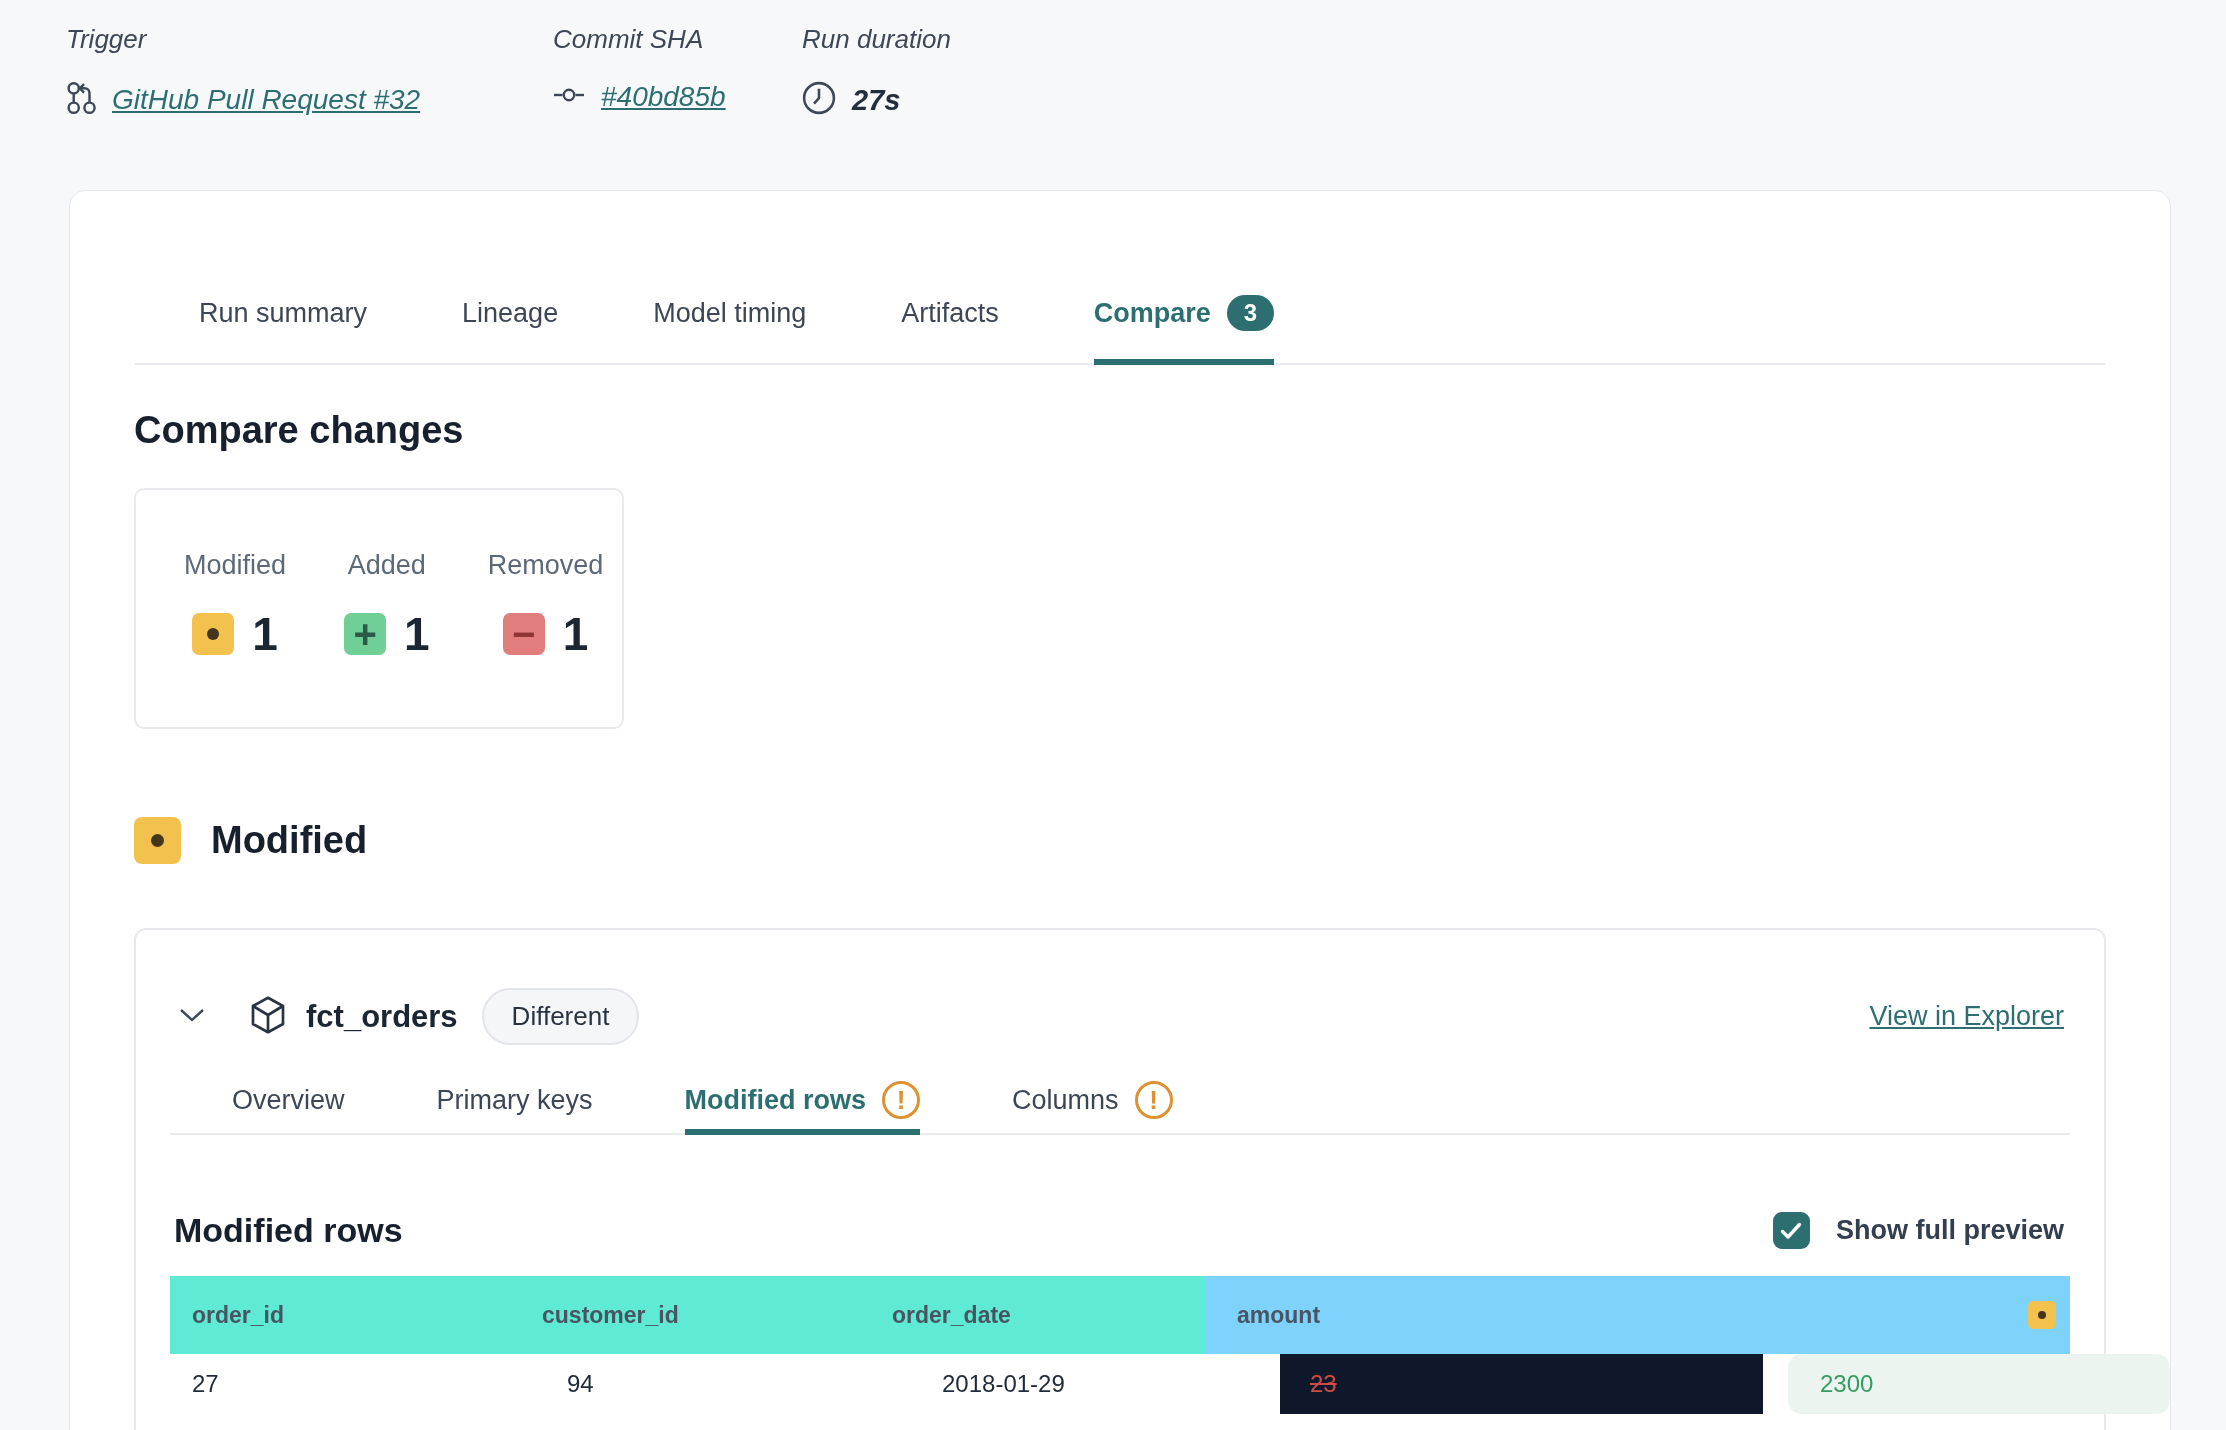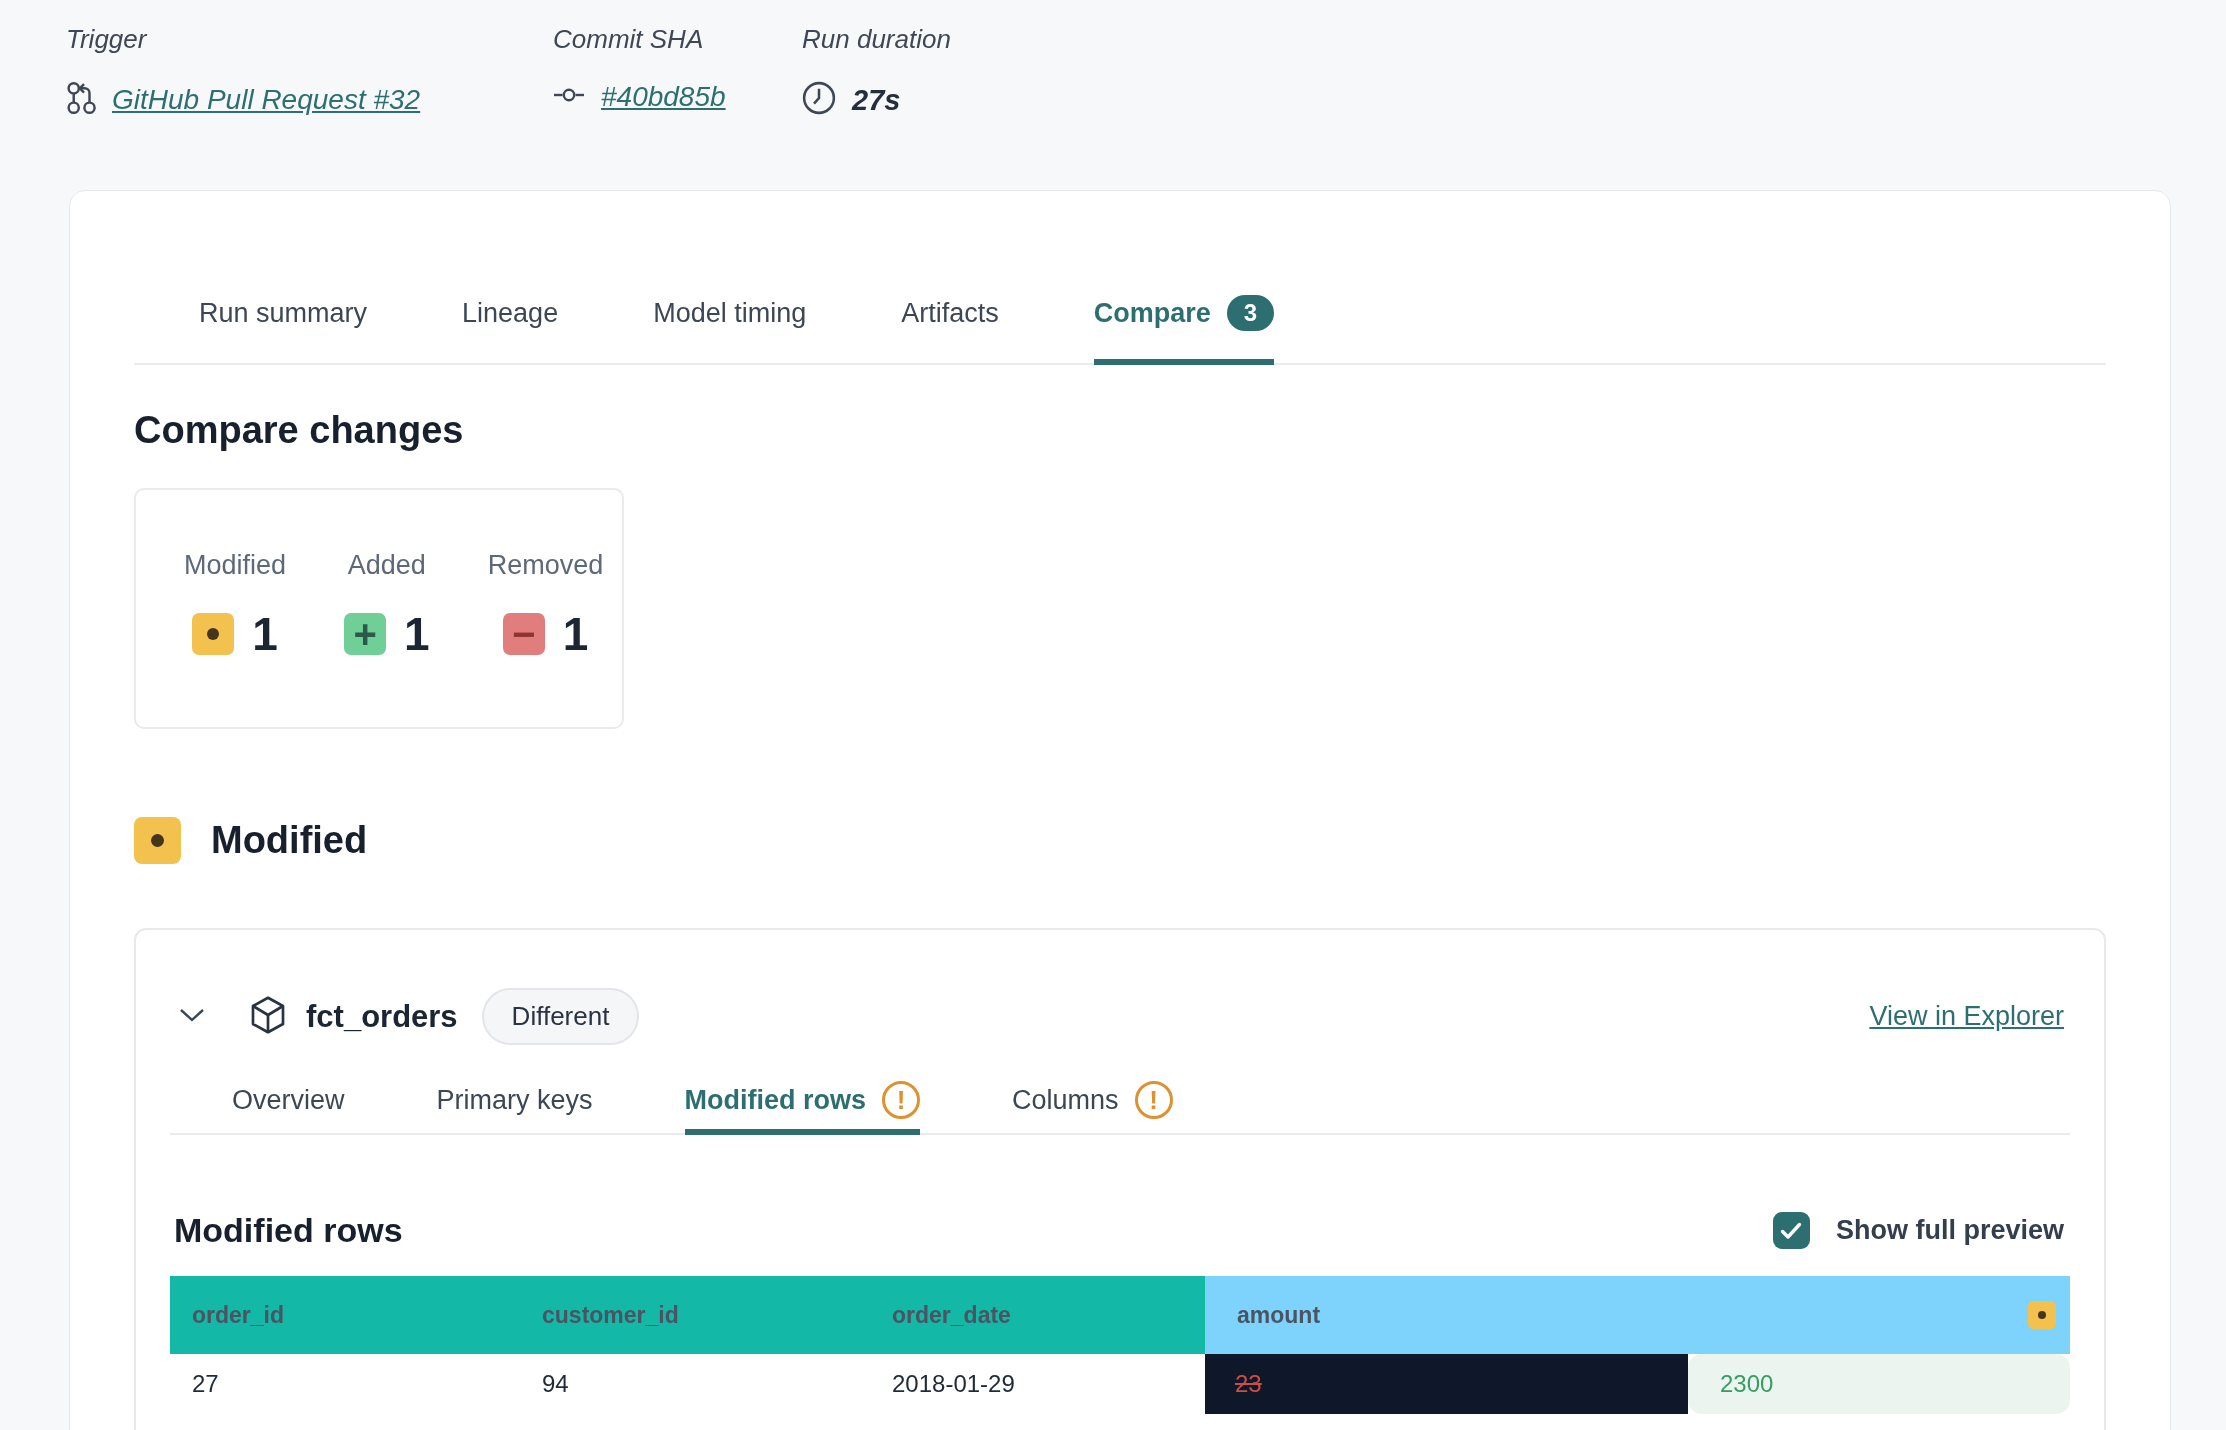--- a/index.html
+++ b/index.html
@@ -101,26 +101,26 @@
   .panel-header { display: flex; align-items: center; margin-top: 76px; padding: 0 6px 0 4px; }
   .panel-title { font-size: 34px; font-weight: 700; color: #18202e; }
   .preview-toggle { margin-left: auto; display: flex; align-items: center; cursor: pointer; }
   .checkbox { width: 37px; height: 37px; border-radius: 9px; background: #2d6f70; display: flex; align-items: center; justify-content: center; }
   .toggle-label { margin-left: 26px; font-size: 27px; font-weight: 700; color: #333e4f; }
 
   
   .diff-table { margin-top: 26px; width: 1900px; }
   .trow { display: grid; grid-template-columns: 350px 350px 335px 483px 382px; }
   .thead { height: 78px; }
-  .thead .cell { background: #14b8a6; font-size: 23px; font-weight: 600; color: #4a5463; }
+  .thead .cell { background: #5eead4; font-size: 23px; font-weight: 600; color: #4a5463; }
   .cell { display: flex; align-items: center; padding-left: 22px; font-size: 24px; color: #1f2937; }
   .thead .cell-amount { grid-column: span 2; background: #7dd3fc; padding-left: 32px; }
   .amount-flag { margin-left: auto; margin-right: 14px; width: 28px; height: 28px; border-radius: 5px; background: #f2c14e; display: flex; align-items: center; justify-content: center; }
   .amount-flag .dot { width: 8px; height: 8px; border-radius: 50%; background: #46351d; }
-  .tbody .trow { border-top: 2px solid #eceef1; }
+  .tbody .trow { border-top: 2px solid #eceef1; gap: 25px; }
   .tbody .trow.r1 { height: 60px; border-top: none; }
   .cell-old { background: #0f172a; color: #cf4b45; text-decoration: line-through; padding-left: 30px; }
   .cell-new { background: #ecf4ef; color: #359c62; padding-left: 32px; border-radius: 14px; }
 </style>
 </head>
 <body>
 
 <div class="top-header">
   <div class="th-section s1">
     <div class="th-label">Trigger</div>

